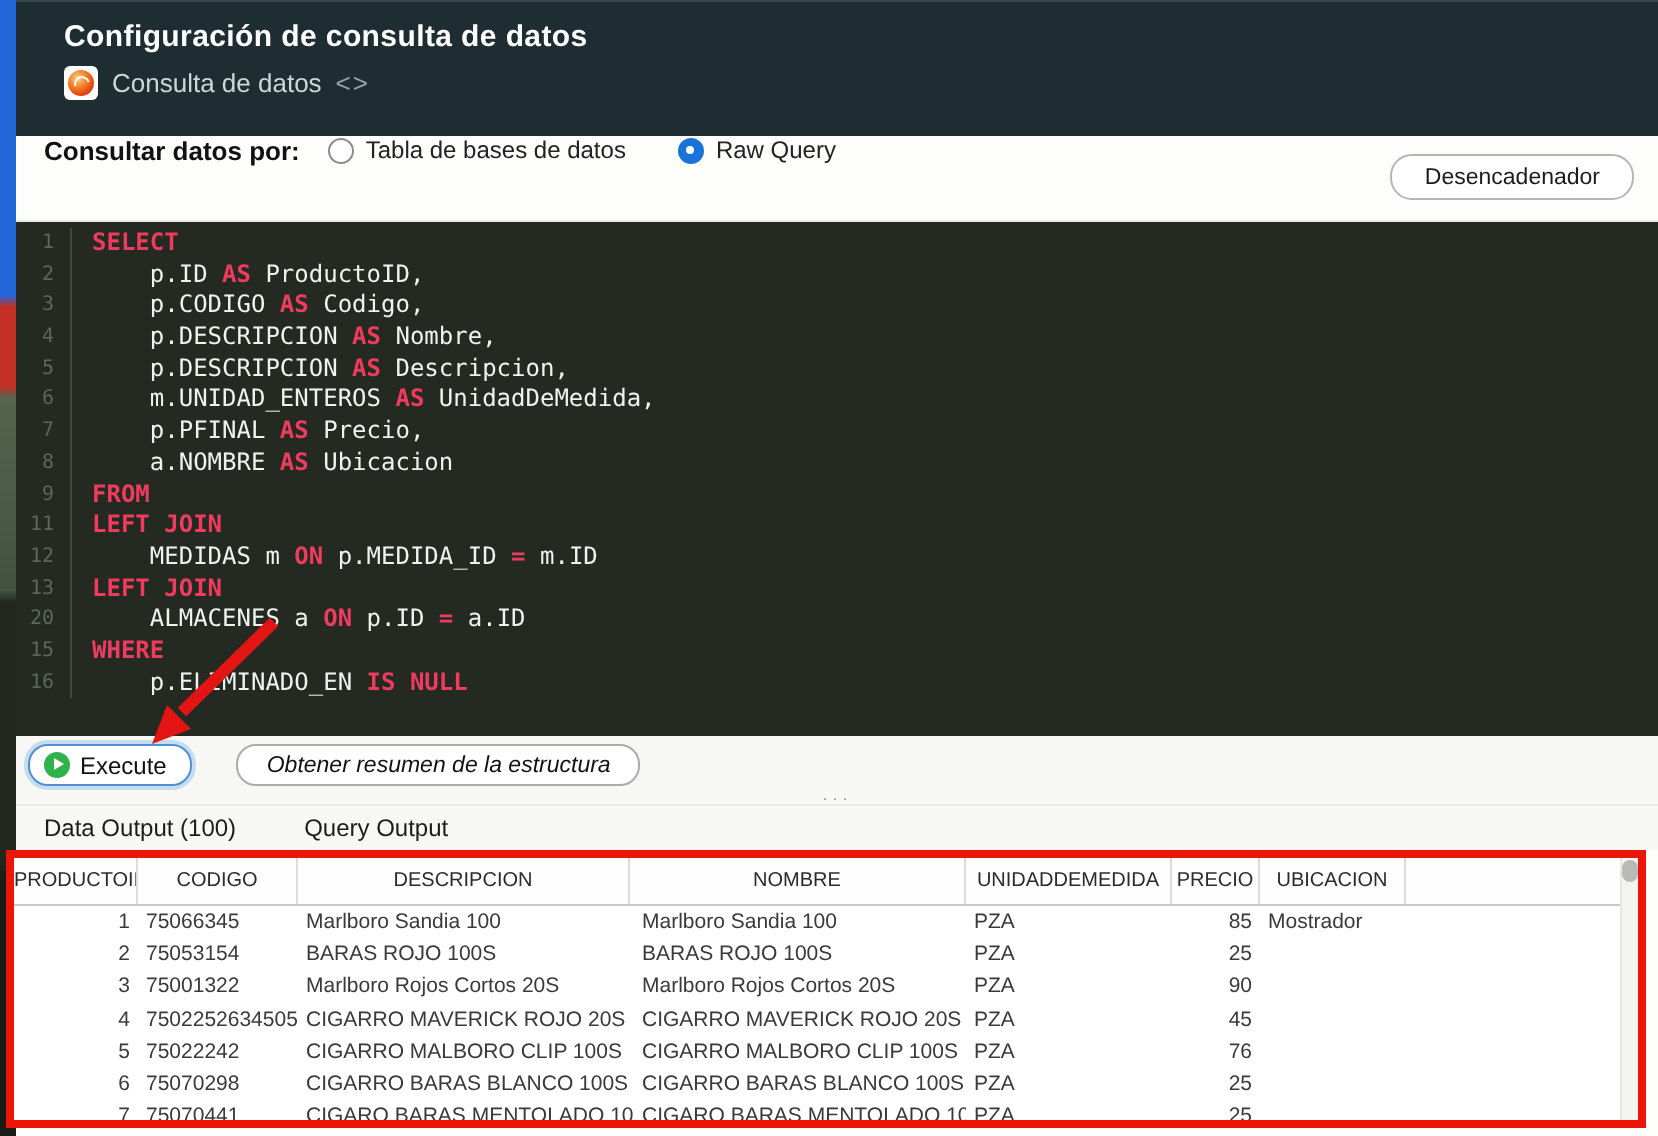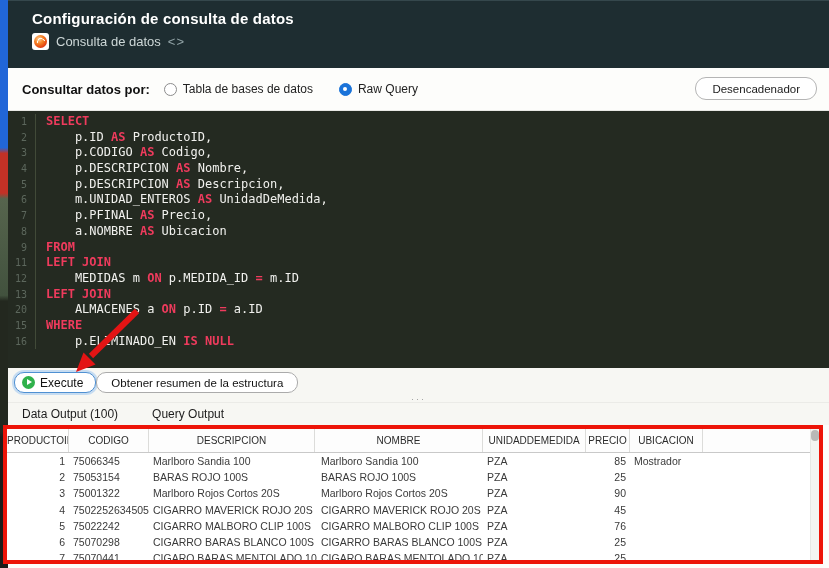--- a/index.html
+++ b/index.html
@@ -21,44 +21,44 @@
   .subtitle-row { display:flex; align-items:center; gap:7px; margin-top:6px; }
   .app-icon { width:17px; height:17px; background:#ffffff; border-radius:3px; display:flex; align-items:center; justify-content:center; }
   .app-icon .flame { width:13px; height:13px; border-radius:50%; position:relative;
     background:radial-gradient(circle at 38% 32%, #ffd29a 0%, #f48024 38%, #e23e12 72%, #b92a10 100%); }
   .app-icon .flame::after { content:""; position:absolute; left:3px; top:2.5px; width:6px; height:6px;
     border:1.5px solid #fff; border-color:#fff transparent transparent #fff; border-radius:50%; transform:rotate(28deg); }
   .subtitle { color:#cdd7d7; font-size:13px; }
   .subtitle-suffix { color:#93a5a8; font-size:13px; letter-spacing:1px; }
 
   
-  .toolbar { position:absolute; left:0; right:0; top:68px; height:43px; background:#fdfdfb; border-bottom:1px solid #e8e8e4; display:flex; align-items:center; padding-left:14px; }
+  .toolbar { position:absolute; left:0; right:0; top:68px; height:43px; background:#fdfdfb; border-bottom:1px solid #e8e8e4; display:flex; align-items:flex-start; padding-left:14px; }
   .toolbar-label { font-size:13px; font-weight:bold; color:#111; }
   .radio-group { display:flex; align-items:center; gap:26px; margin-left:14px; }
   .radio-opt { display:flex; align-items:center; gap:6px; font-size:12px; color:#222; cursor:default; }
   .radio-circle { width:13px; height:13px; border-radius:50%; border:1px solid #8c8c8c; background:#fff; display:inline-block; position:relative; }
   .radio-circle.sel { border:1px solid var(--accent); background:var(--accent); }
   .radio-circle.sel::after { content:""; position:absolute; left:3.5px; top:3.5px; width:4px; height:4px; border-radius:50%; background:#fff; }
   .trigger-btn { position:absolute; right:12px; top:9px; height:23px; padding:0 16px; background:#fff; border:1px solid #b5b5b5; border-radius:11px; font-size:11.5px; color:#1c1c1c; font-family:"Liberation Sans",sans-serif; }
 
   
   .editor { position:absolute; left:0; right:0; top:111px; height:257px; background:var(--editor-bg); padding-top:3px; overflow:hidden; font-family:"DejaVu Sans Mono", monospace; }
   .ed-line { display:flex; height:15.7px; line-height:15.7px; }
   .ln { width:28px; flex:0 0 28px; text-align:right; padding-right:8px; color:#5c675c; font-size:10px; border-right:1px solid #414a38; }
   .code { padding-left:10px; white-space:pre; font-size:12px; color:#f1f1ee; }
   .kw { color:var(--keyword); font-weight:bold; }
 
   
   .lower-panel { position:absolute; left:0; right:0; top:368px; height:57px; background:#f7f7f3; }
-  .actions { height:29px; display:flex; align-items:center; gap:0; padding-left:6px; }
+  .actions { height:29px; display:flex; align-items:center; gap:22px; padding-left:6px; }
   .btn { height:21px; display:flex; align-items:center; border-radius:10px; background:#fff; font-size:12px; color:#111; }
   .execute { padding:0 12px 0 7px; gap:5px; border:1px solid #4f90d2; box-shadow:0 0 0 2px #c6dcf1; }
   .play { width:13px; height:13px; border-radius:50%; background:var(--execute-green); position:relative; flex:0 0 13px; }
   .play::after { content:""; position:absolute; left:4.5px; top:3.2px; border-left:5px solid #fff; border-top:3.4px solid transparent; border-bottom:3.4px solid transparent; }
-  .summary { padding:0 14px; border:1px solid #ababab; font-size:11.5px; }
+  .summary { padding:0 14px; border:1px solid #ababab; font-size:11.5px;font-style:italic; }
   .splitter { height:6px; text-align:center; color:#9a9a9a; font-size:9px; line-height:5px; letter-spacing:2px; border-bottom:1px solid #ebebe7; }
   .tabs { display:flex; gap:34px; padding-left:14px; align-items:center; height:22px; }
   .tab { font-size:12px; color:#1c1c1c; }
   .tab.active { font-weight:bold; font-weight:500; }
 
   
   .result-box { position:absolute; left:3px; top:425px; width:820px; height:139px; background:#fff; border:4px solid var(--annotation); z-index:10; overflow:hidden; }
   .grid { position:absolute; inset:0; padding-right:9px; }
   .thead { display:flex; height:24px; border-bottom:1px solid #c9c9c9; background:#fdfdfd; }
   .th { font-size:10px; color:#2b2b2b; text-align:center; line-height:23px; border-right:1px solid #dcdcda; overflow:hidden; white-space:nowrap; }

